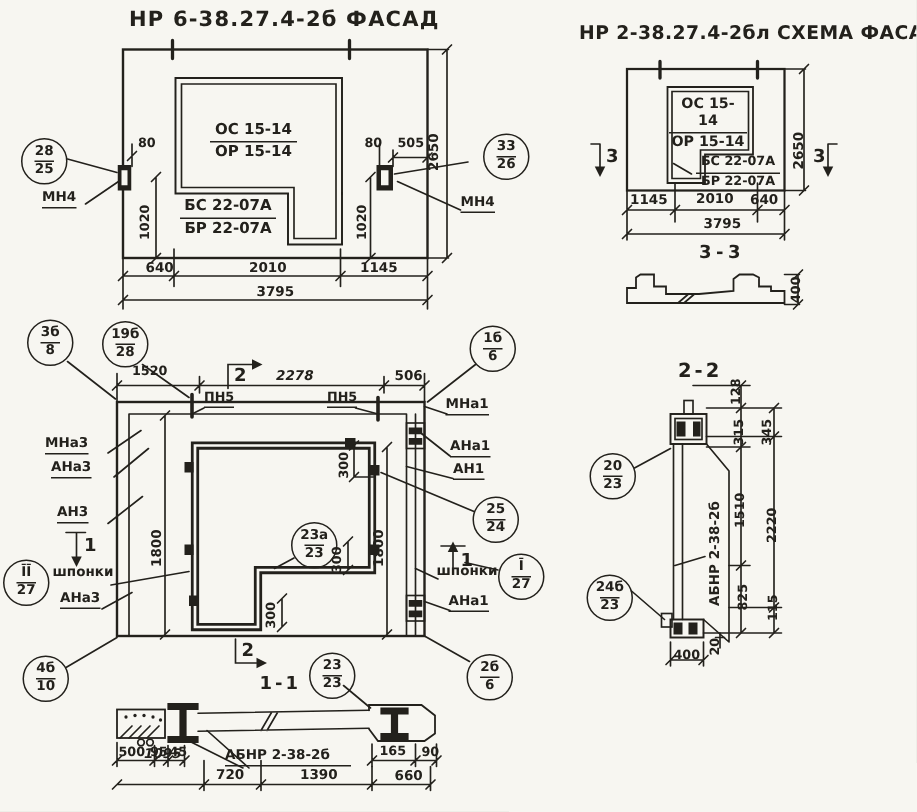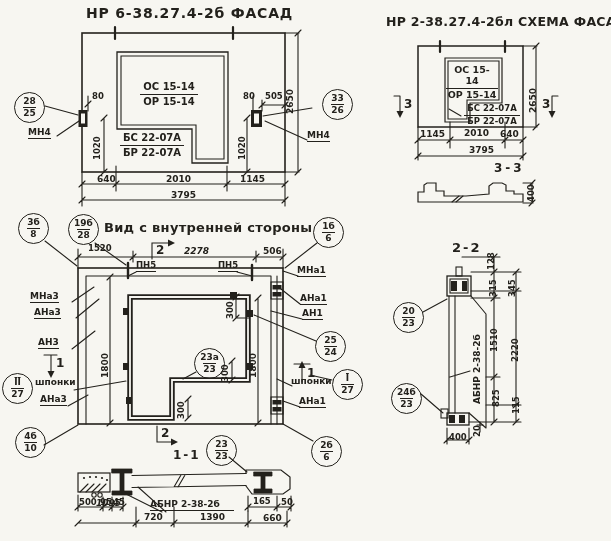--- a/index.html
+++ b/index.html
@@ -180,24 +180,23 @@
   <span class="fa">БС 22-07А</span>
   <span class="fb">БР 22-07А</span>
 </div>
 <div class="lbl b t12" style="left:404px;top:98px;">3</div>
 <div class="lbl b t12" style="left:542px;top:98px;">3</div>
 <div class="lbl b t9" style="left:420px;top:130px;">1145</div>
 <div class="lbl b t9" style="left:464px;top:129px;">2010</div>
 <div class="lbl b t9" style="left:500px;top:130px;">640</div>
 <div class="lbl b t9" style="left:469px;top:146px;">3795</div>
 <div class="lbl b t9 rot" style="left:529px;top:113px;">2650</div>
-<div class="lbl b t12" style="left:466px;top:162px;letter-spacing:3px;margin-left:28px;">3-3</div>
+<div class="lbl b t12" style="left:466px;top:162px;letter-spacing:3px;">3-3</div>
 <div class="lbl b t8 rot" style="left:527px;top:202px;">400</div>
 
-<div class="lbl b t13" style="left:104px;top:221px;">Вид с внутренней стороны</div>
 <div class="callout" style="left:18px;top:213px;">
   <span class="ct">3б</span>
   <span class="cb">8</span>
 </div>
 <div class="callout" style="left:68px;top:214px;">
   <span class="ct">19б</span>
   <span class="cb">28</span>
 </div>
 <div class="lbl b t8" style="left:88px;top:244px;">1520</div>
 <div class="lbl b t12" style="left:156px;top:244px;">2</div>
@@ -208,21 +207,21 @@
 <div class="lbl b t9 und" style="left:30px;top:292px;">МНа3</div>
 <div class="lbl b t9 und" style="left:34px;top:308px;">АНа3</div>
 <div class="lbl b t9 und" style="left:38px;top:338px;">АН3</div>
 <div class="lbl b t12" style="left:56px;top:357px;">1</div>
 <div class="callout" style="left:2px;top:373px;">
   <span class="ct">ĪĪ</span>
   <span class="cb">27</span>
 </div>
 <div class="lbl b t9" style="left:35px;top:378px;">шпонки</div>
 <div class="lbl b t9 und" style="left:40px;top:395px;">АНа3</div>
-<div class="callout" style="left:15px;top:427px;justify-content:center;">
+<div class="callout" style="left:15px;top:437px;justify-content:center;">
   <span class="ct">4б</span>
   <span class="cb">10</span>
 </div>
 <div class="lbl b t9 und" style="left:297px;top:266px;">МНа1</div>
 <div class="lbl b t9 und" style="left:300px;top:294px;">АНа1</div>
 <div class="lbl b t9 und" style="left:302px;top:309px;">АН1</div>
 <div class="callout" style="left:313px;top:217px;">
   <span class="ct">1б</span>
   <span class="cb">6</span>
 </div>
@@ -255,21 +254,21 @@
 <div class="lbl b t12" style="left:173px;top:449px;letter-spacing:2px;">1-1</div>
 <div class="callout" style="left:206px;top:435px;">
   <span class="ct">23</span>
   <span class="cb">23</span>
 </div>
 <div class="lbl b t9 und" style="left:150px;top:500px;padding-right:14px;">АБНР 2-38-2б</div>
 <div class="lbl b t8" style="left:79px;top:498px;">500</div>
 <div class="lbl b t8" style="left:100px;top:498px;">95</div>
 <div class="lbl b t8" style="left:113px;top:498px;">45</div>
 <div class="lbl b t8" style="left:253px;top:497px;">165</div>
-<div class="lbl b t8" style="left:281px;top:498px;">50</div>
+<div class="lbl b t8" style="left:281px;top:498px;">90</div>
 <div class="lbl b t9" style="left:96px;top:499px;font-style:italic;">1095</div>
 <div class="lbl b t9" style="left:144px;top:513px;">720</div>
 <div class="lbl b t9" style="left:200px;top:513px;">1390</div>
 <div class="lbl b t9" style="left:263px;top:514px;">660</div>
 
 <div class="lbl b t13" style="left:452px;top:241px;letter-spacing:2px;">2-2</div>
 <div class="lbl b t9 rot" style="left:473px;top:404px;">АБНР 2-38-2б</div>
 <div class="callout" style="left:393px;top:302px;">
   <span class="ct">20</span>
   <span class="cb">23</span>

